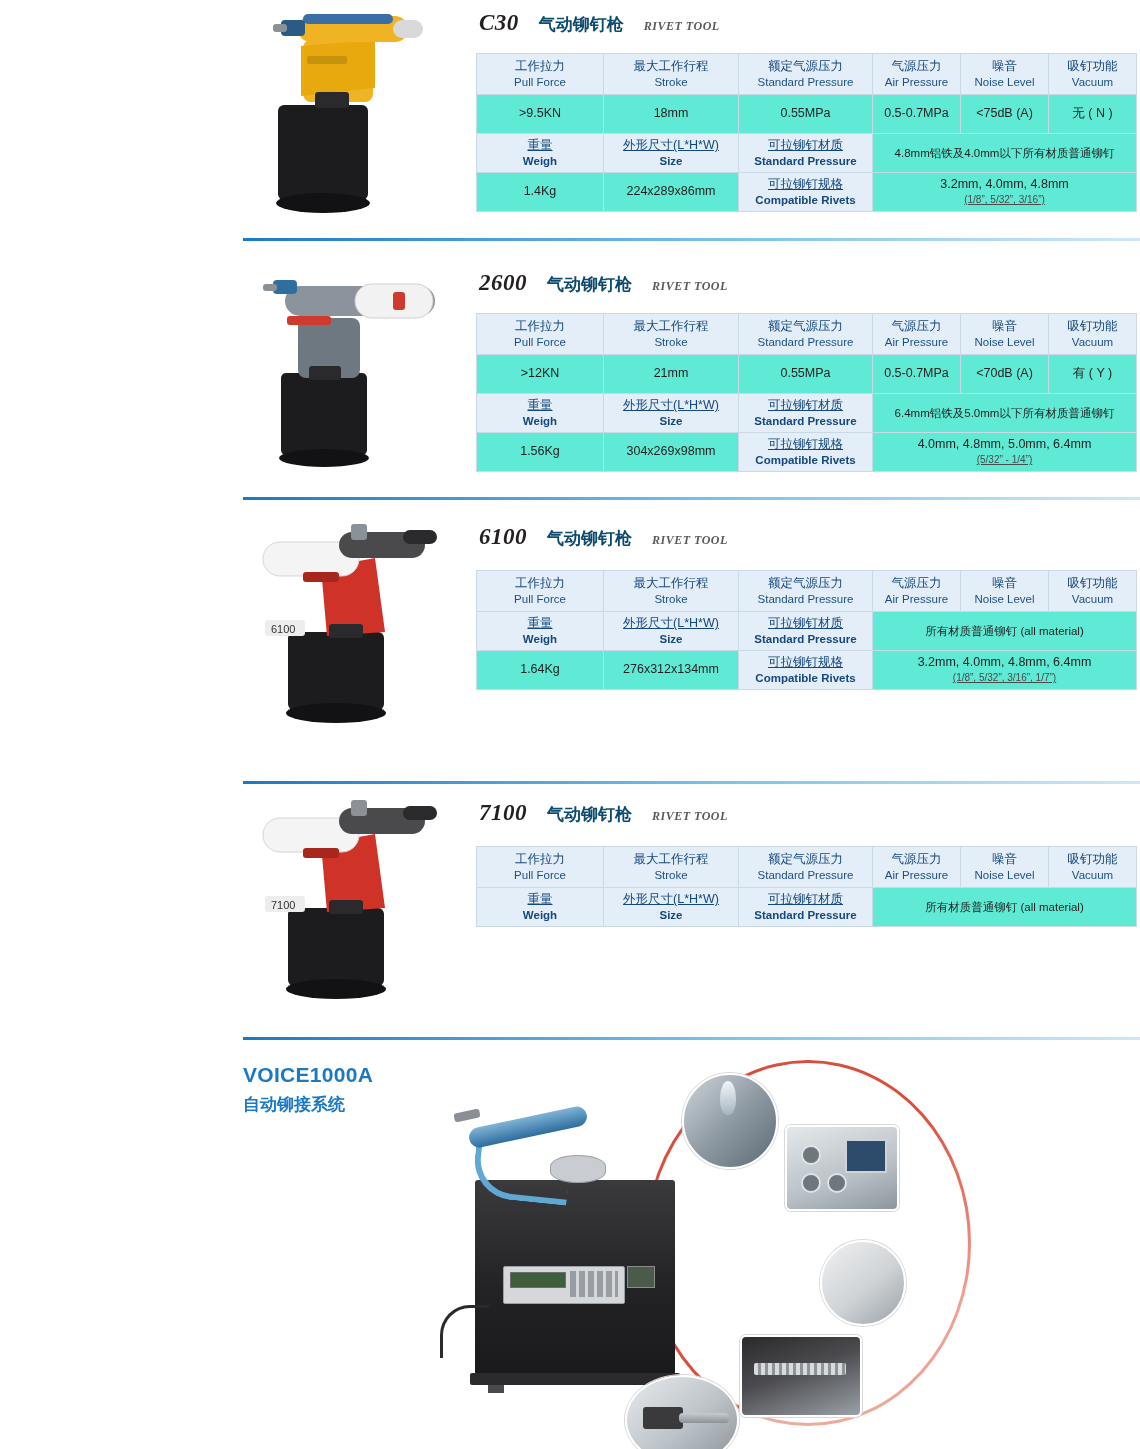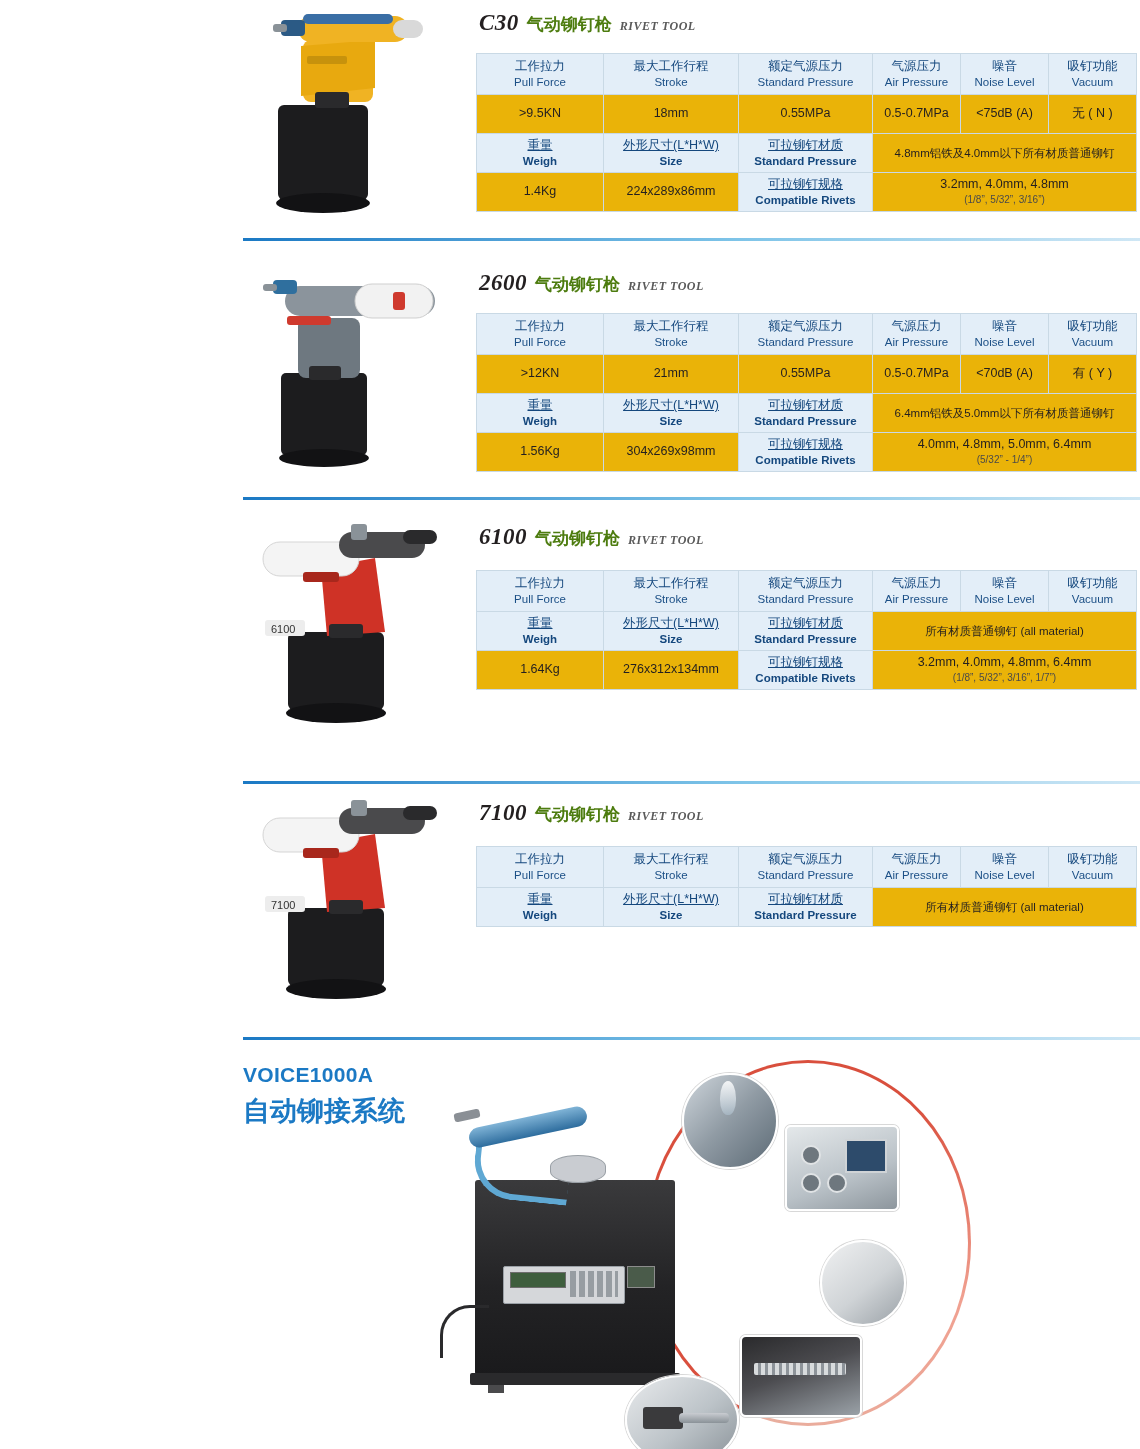--- a/index.html
+++ b/index.html
@@ -35,34 +35,34 @@
     left: 243px;
     width: 210px;
     height: 230px;
   }
 
   
   .title-row {
     position: absolute;
     display: flex;
     align-items: baseline;
-    gap: 8px;
+    gap: 20px;
   }
   .title-model {
     font-family: "Liberation Serif", serif;
     font-style: italic;
     font-weight: bold;
     font-size: 23px;
     color: #231f20;
     letter-spacing: 0.5px;
   }
   .title-cn {
     font-size: 17px;
     font-weight: bold;
-    color: #4d7c0f;
+    color: #0c4a6e;
   }
   .title-en {
     font-family: "Liberation Serif", serif;
     font-style: italic;
     font-weight: bold;
     font-size: 12px;
     color: #5a5a5a;
     letter-spacing: 0.5px;
   }
 
@@ -97,42 +97,43 @@
     display: block;
     color: #1b4f86;
   }
   .lbl {
     background: #e3eef8;
     color: #14477d;
   }
   .lbl .cn { display: block; font-size: 12.5px; text-decoration: underline; }
   .lbl .en { display: block; font-size: 11.5px; font-weight: bold; }
   .val {
-    background: #eab308;
+    background: #5eead4;
     height: 32px;
     color: #231f20;
   }
   .val .sub {
     display: block;
     font-size: 10px;
     color: #4a4a4a;
     margin-top: 1px;
+    text-decoration: underline;
   }
   .small-note { font-size: 11.5px; }
 
   
   .voice-title {
     position: absolute;
     left: 243px;
     top: 1063px;
     color: #1b79c4;
     font-weight: bold;
   }
   .voice-title .line1 { font-size: 21px; letter-spacing: 0.3px; }
-  .voice-title .line2 { font-size: 27px; margin-top: 6px; }
+  .voice-title .line2 { font-size: 17px; margin-top: 6px; }
 
   .voice-stage {
     position: absolute;
     left: 440px;
     top: 1055px;
     width: 560px;
     height: 380px;
   }
 
   

